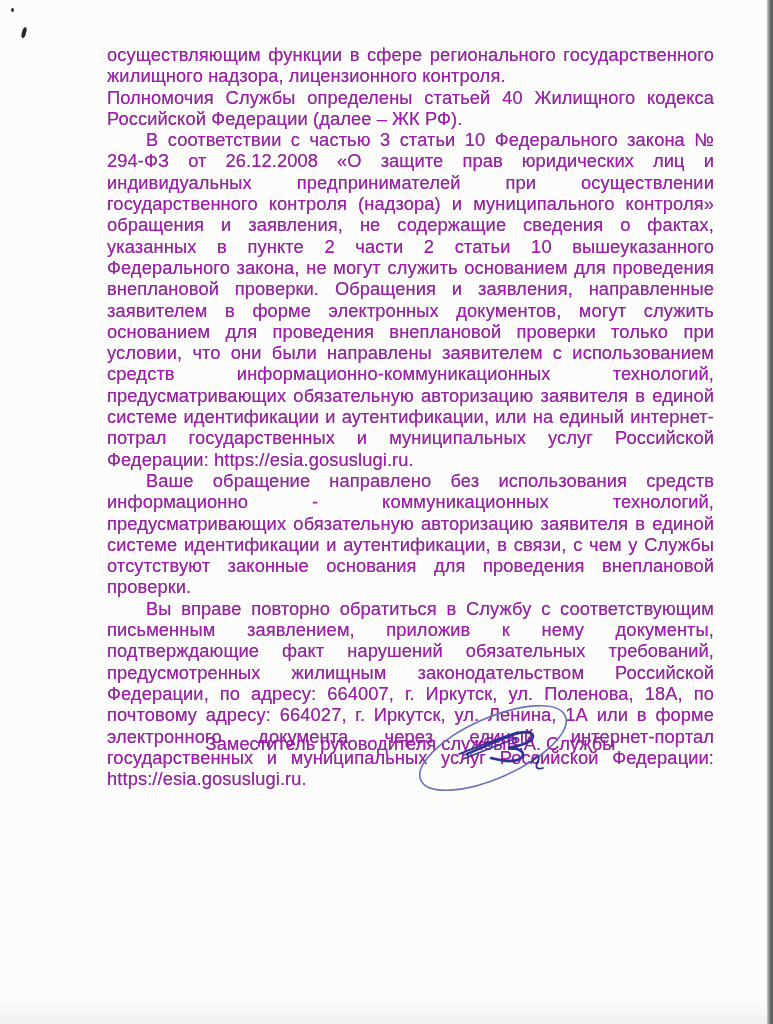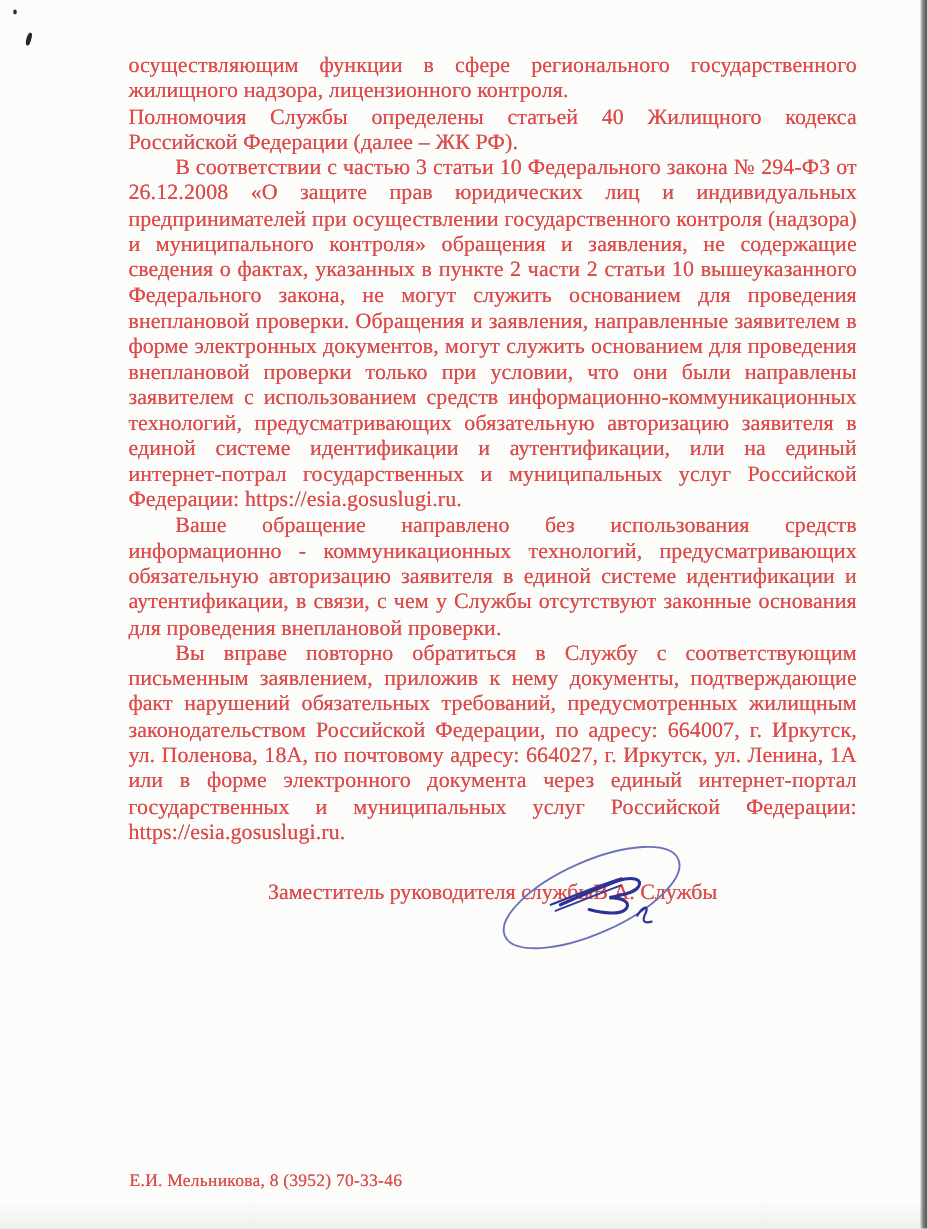--- a/index.html
+++ b/index.html
@@ -2,22 +2,22 @@
 <html><head>
 <meta charset="utf-8">
 <style>
   html,body{margin:0;padding:0;background:#e8e8e8;}
   .page{
     position:relative;
     width:773px;height:1024px;
     margin:0 auto;
     background:#fcfcfa;
     overflow:hidden;
-    font-family:Liberation Serif, serif;
-    color:#ef4444;
+    font-family:Liberation Sans, sans-serif;
+    color:#a21caf;
   }
   
   .content{
     position:absolute;
     left:107px;top:44px;width:607px;
     font-size:18.3px;
     line-height:21.3px;
     text-align:justify;
     text-align-last:left;
     letter-spacing:0.1px;
@@ -83,18 +83,17 @@
   </div>
 
   <svg class="ink" width="185" height="125" viewBox="0 0 185 125" fill="none" xmlns="http://www.w3.org/2000/svg">
     <ellipse cx="88" cy="58" rx="79" ry="30" transform="rotate(-24 88 58)" stroke="#6b72b9" stroke-width="1.6" fill="none"></ellipse>
     <path d="M62,64 C78,57 96,49 110,44 C123,40 131,43 127,49 C123,55 110,56 103,58 C112,58 121,61 117,67 C112,73 97,71 86,68" stroke="#2d3294" stroke-width="2.6" stroke-linecap="round" fill="none"></path>
     <path d="M54,64 C72,57 94,48 113,42" stroke="#2d3294" stroke-width="1.8" stroke-linecap="round" fill="none"></path>
     <path d="M58,69 C76,62 96,54 112,48" stroke="#343a9a" stroke-width="1.6" stroke-linecap="round" fill="none"></path>
     <path d="M126,73 c5,-8 10,-9 7,-2 c-3,6 -2,9 5,7" stroke="#2d3294" stroke-width="1.8" stroke-linecap="round" fill="none"></path>
   </svg>
 
-  <div class="footer">Е.И. Мельникова, 8 (3952) 70-33-46</div>
 
   <div class="bottom-haze"></div>
   <div class="scan-edge"></div>
 
 </div>
 
 </body></html>

